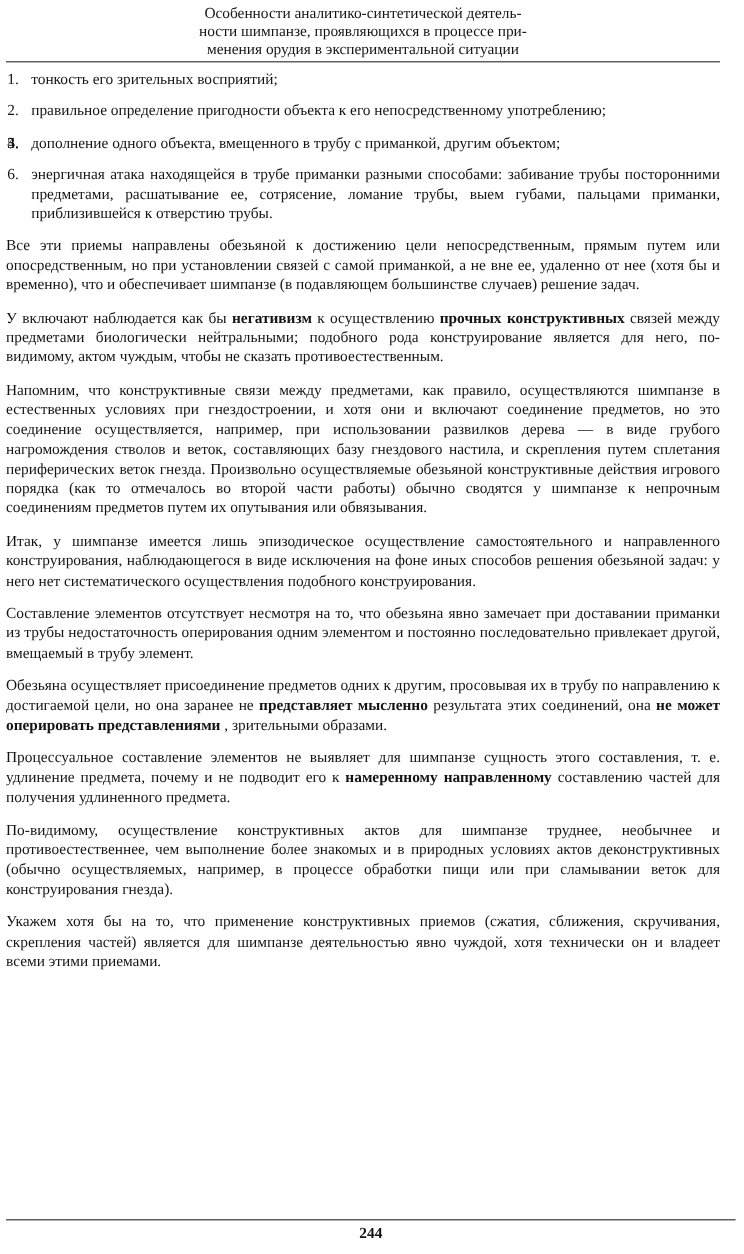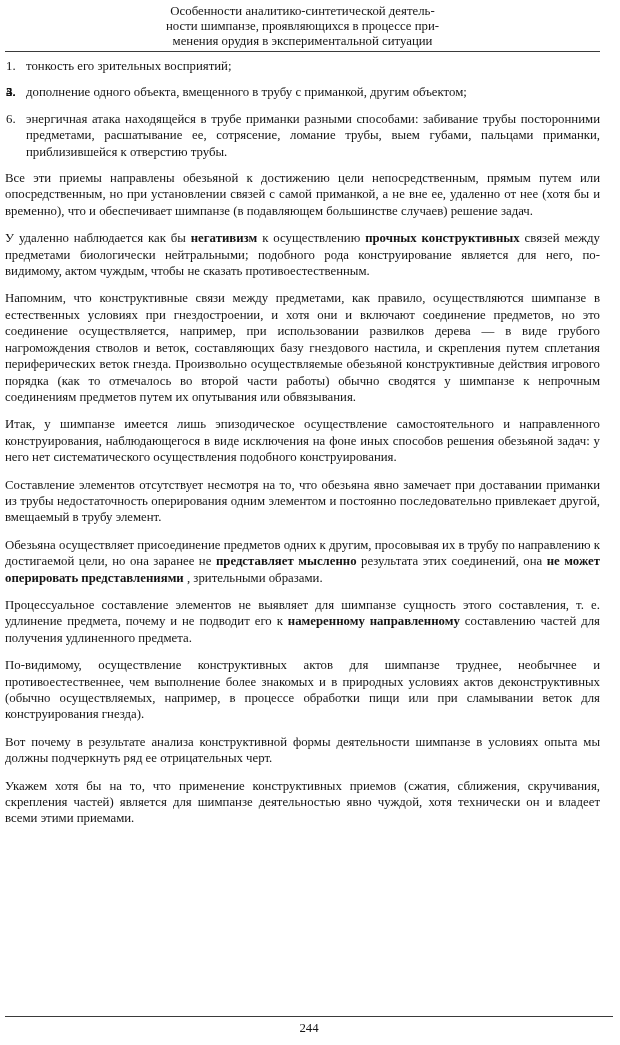--- a/index.html
+++ b/index.html
@@ -45,56 +45,56 @@
     text-align: justify;
     font-family: Liberation Serif, serif;
   }
   .para b { font-weight: bold; }
   .footer {
     position: absolute;
     left: 5px;
     right: 7px;
     bottom: 9px;
     text-align: center;
+    font-weight: bold;
   }
   .footer .rule { margin: 0 0 3px 0; }
   .page-number { display: inline-block; }
 </style>
 </head>
 <body>
 
 <div class="page">
 
   <div class="title">
     <div class="title-line">Особенности аналитико-синтетической деятель-</div>
     <div class="title-line">ности шимпанзе, проявляющихся в процессе при-</div>
     <div class="title-line">менения орудия в экспериментальной ситуации</div>
   </div>
 
   <div class="rule"></div>
 
   <div class="list">
       <div class="list-item"><span class="num">1.</span><span>тонкость его зрительных восприятий;</span></div>
-      <div class="list-item"><span class="num">2.</span></div>
+      <div class="list-item"><span class="num">2.</span><span>правильное определение пригодности объекта к его непосредственному употреблению;</span></div>
       <div class="list-item"><span class="num">3.</span></div>
       <div class="list-item"><span class="num">4.</span></div>
       <div class="list-item"><span class="num">5.</span><span>дополнение одного объекта, вмещенного в трубу с приманкой, другим объектом;</span></div>
       <div class="list-item"><span class="num">6.</span><span>энергичная атака находящейся в трубе приманки разными способами: забивание трубы посторонними предметами, расшатывание ее, сотрясение, ломание трубы, выем губами, пальцами приманки, приблизившейся к отверстию трубы.</span></div>
     </div>
 
   <div>
       <p class="para"><span>Все эти приемы направлены обезьяной к достижению цели непосредственным, прямым путем или опосредственным, но при установлении связей с самой приманкой, а не вне ее, удаленно от нее (хотя бы и временно), что и обеспечивает шимпанзе (в подавляющем большинстве случаев) решение задач.</span></p>
-      <p class="para"><span>У удаленно наблюдается как бы </span><b>негативизм</b><span> к осуществлению </span><b>прочных конструктивных</b><span> связей между предметами биологически нейтральными; подобного рода конструирование является для него, по-видимому, актом чуждым, чтобы не сказать противоестественным.</span></p>
+      <p class="para"><span>У включают наблюдается как бы </span><b>негативизм</b><span> к осуществлению </span><b>прочных конструктивных</b><span> связей между предметами биологически нейтральными; подобного рода конструирование является для него, по-видимому, актом чуждым, чтобы не сказать противоестественным.</span></p>
       <p class="para"><span>Напомним, что конструктивные связи между предметами, как правило, осуществляются шимпанзе в естественных условиях при гнездостроении, и хотя они и включают соединение предметов, но это соединение осуществляется, например, при использовании развилков дерева — в виде грубого нагромождения стволов и веток, составляющих базу гнездового настила, и скрепления путем сплетания периферических веток гнезда. Произвольно осуществляемые обезьяной конструктивные действия игрового порядка (как то отмечалось во второй части работы) обычно сводятся у шимпанзе к непрочным соединениям предметов путем их опутывания или обвязывания.</span></p>
       <p class="para"><span>Итак, у шимпанзе имеется лишь эпизодическое осуществление самостоятельного и направленного конструирования, наблюдающегося в виде исключения на фоне иных способов решения обезьяной задач: у него нет систематического осуществления подобного конструирования.</span></p>
       <p class="para"><span>Составление элементов отсутствует несмотря на то, что обезьяна явно замечает при доставании приманки из трубы недостаточность оперирования одним элементом и постоянно последовательно привлекает другой, вмещаемый в трубу элемент.</span></p>
       <p class="para"><span>Обезьяна осуществляет присоединение предметов одних к другим, просовывая их в трубу по направлению к достигаемой цели, но она заранее не </span><b>представляет мысленно</b><span> результата этих соединений, она </span><b>не может оперировать представлениями</b><span> , зрительными образами.</span></p>
       <p class="para"><span>Процессуальное составление элементов не выявляет для шимпанзе сущность этого составления, т. е. удлинение предмета, почему и не подводит его к </span><b>намеренному направленному</b><span> составлению частей для получения удлиненного предмета.</span></p>
       <p class="para"><span>По-видимому, осуществление конструктивных актов для шимпанзе труднее, необычнее и противоестественнее, чем выполнение более знакомых и в природных условиях актов деконструктивных (обычно осуществляемых, например, в процессе обработки пищи или при сламывании веток для конструирования гнезда).</span></p>
-      <p class="para"><span>Вот почему в результате анализа конструктивной формы деятельности шимпанзе в условиях опыта мы должны подчеркнуть ряд ее отрицательных черт.</span></p>
       <p class="para"><span>Укажем хотя бы на то, что применение конструктивных приемов (сжатия, сближения, скручивания, скрепления частей) является для шимпанзе деятельностью явно чуждой, хотя технически он и владеет всеми этими приемами.</span></p>
     </div>
 
   <div class="footer">
     <div class="rule"></div>
     <div class="page-number">244</div>
   </div>
 
 </div>
 

